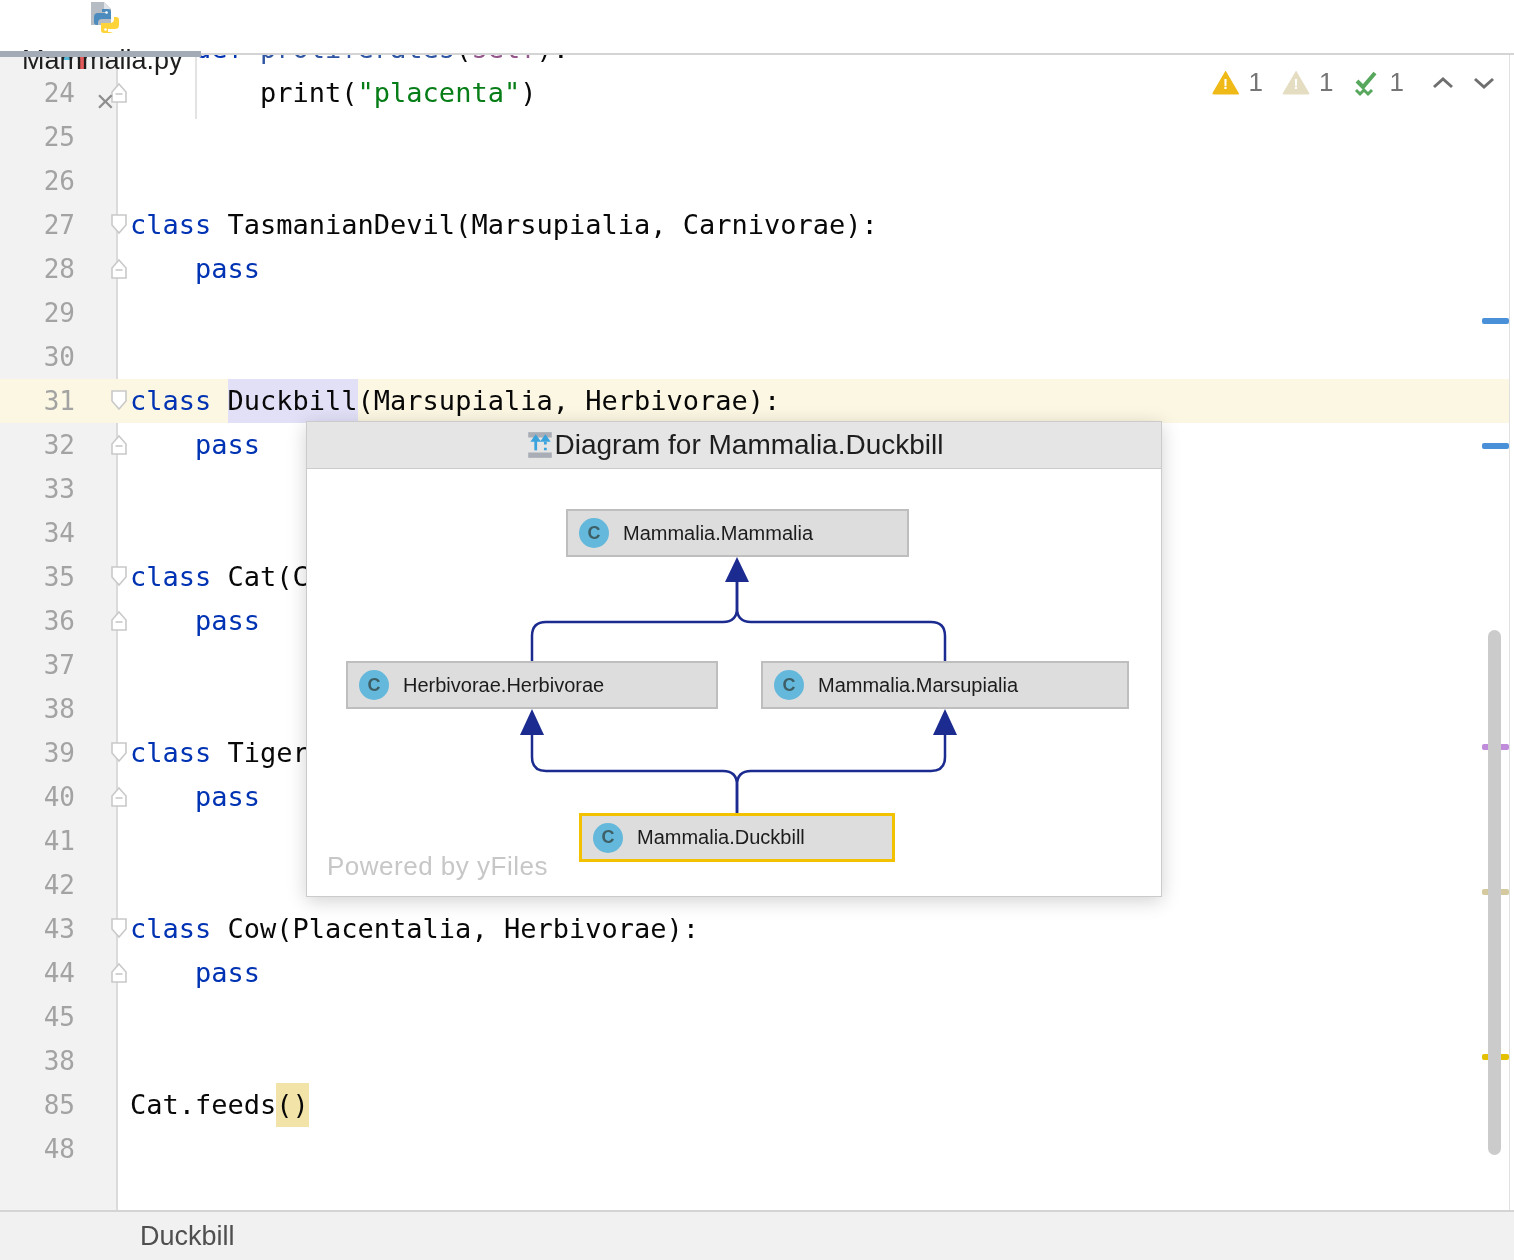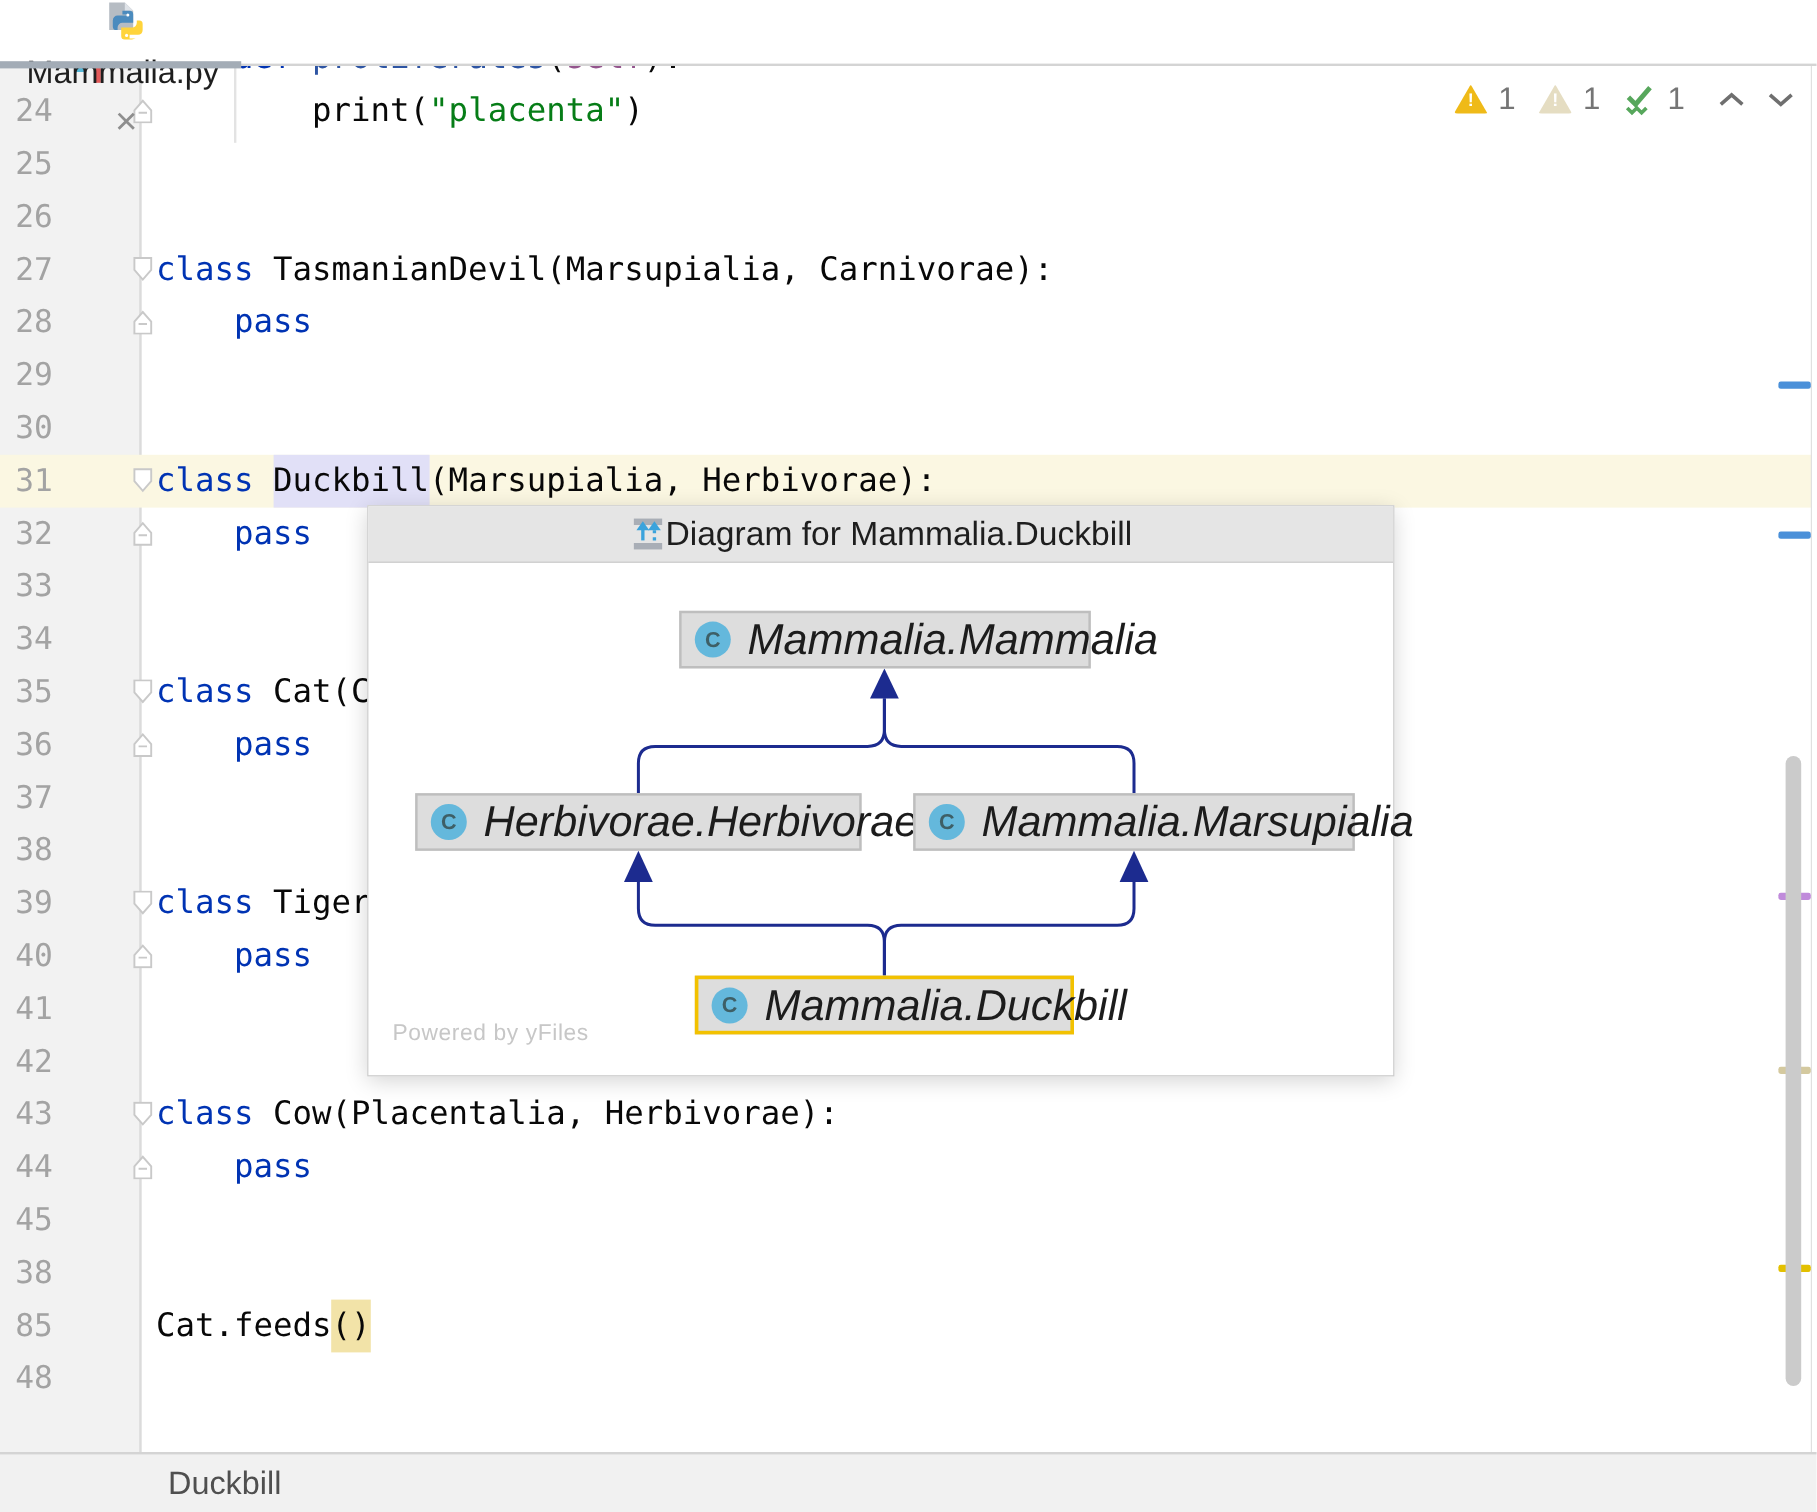--- a/index.html
+++ b/index.html
@@ -22,21 +22,21 @@
   .tab-underline { position:absolute; left:0; bottom:-2px; width:100%; height:6px; background:var(--tab_underline); }
   
   .editor { position:absolute; left:0; top:55px; width:1514px; height:1155px; overflow:hidden; background:var(--window_bg); }
   .gutter-bg { position:absolute; left:0; top:0; width:118px; height:100%; background:var(--gutter_bg); border-right:2px solid var(--gutter_border); z-index:0; }
   .caret-row { position:absolute; left:0; width:1510px; height:44px; background:var(--caret_row); z-index:1; }
   .indent-guide { position:absolute; left:195px; top:0; width:2px; height:64px; background:var(--indent_guide); z-index:2; }
   .gutter-mark { position:absolute; z-index:3; }
   .gutter-mark.red { left:80px; top:0; width:4px; height:14px; background:var(--gutter_mark_red); }
   .gutter-mark.cyan { left:63px; top:0; width:9px; height:5px; background:var(--gutter_mark_cyan); }
   .gutter-lines { position:absolute; left:0; top:-28px; width:118px; z-index:2; }
-  .gutter-row { position:relative; height:44px; }
+  .gutter-row { position:relative; height:44px;margin-left:31px; }
   .line-number {
     display:block; width:44px; text-align:right; line-height:44px;
     font-family:"DejaVu Sans Mono", monospace; font-size:26px; color:var(--line_number);
   }
   .fold-marker { position:absolute; right:-10px; top:11px; width:18px; height:21px; cursor:pointer; }
   .code-lines { position:absolute; left:0; top:-28px; width:100%; z-index:2; }
   .code-row {
     height:44px; line-height:44px; padding-left:130px; white-space:pre;
     font-family:"DejaVu Sans Mono", monospace; font-size:27px; color:var(--plain);
   }
@@ -79,22 +79,22 @@
   .diagram-node {
     position:absolute; display:flex; align-items:center; gap:14px; padding-left:11px;
     background:var(--node_bg); border:2px solid var(--node_border); cursor:pointer;
   }
   .diagram-node.selected { border:3px solid var(--node_selected_border); }
   .class-icon {
     width:30px; height:30px; border-radius:50%; background:var(--class_icon_bg);
     color:var(--class_icon_text); font-size:18px; font-weight:600;
     display:inline-flex; align-items:center; justify-content:center; flex:none;
   }
-  .node-label { font-size:36px; color:var(--node_text); white-space:nowrap;font-style:italic; }
-  .watermark { position:absolute; left:20px; top:382px; font-size:19px; color:var(--watermark); letter-spacing:.5px; }
+  .node-label { font-size:20px; color:var(--node_text); white-space:nowrap; }
+  .watermark { position:absolute; left:20px; top:382px; font-size:26px; color:var(--watermark); letter-spacing:.5px; }
   
   .statusbar {
     position:absolute; left:0; top:1210px; width:100%; height:50px;
     background:var(--status_bg); border-top:2px solid var(--border);
     display:flex; align-items:center; z-index:20;
   }
   .status-text { margin-left:140px; font-size:27px; color:var(--status_text); }
 </style>
 </head>
 <body>

